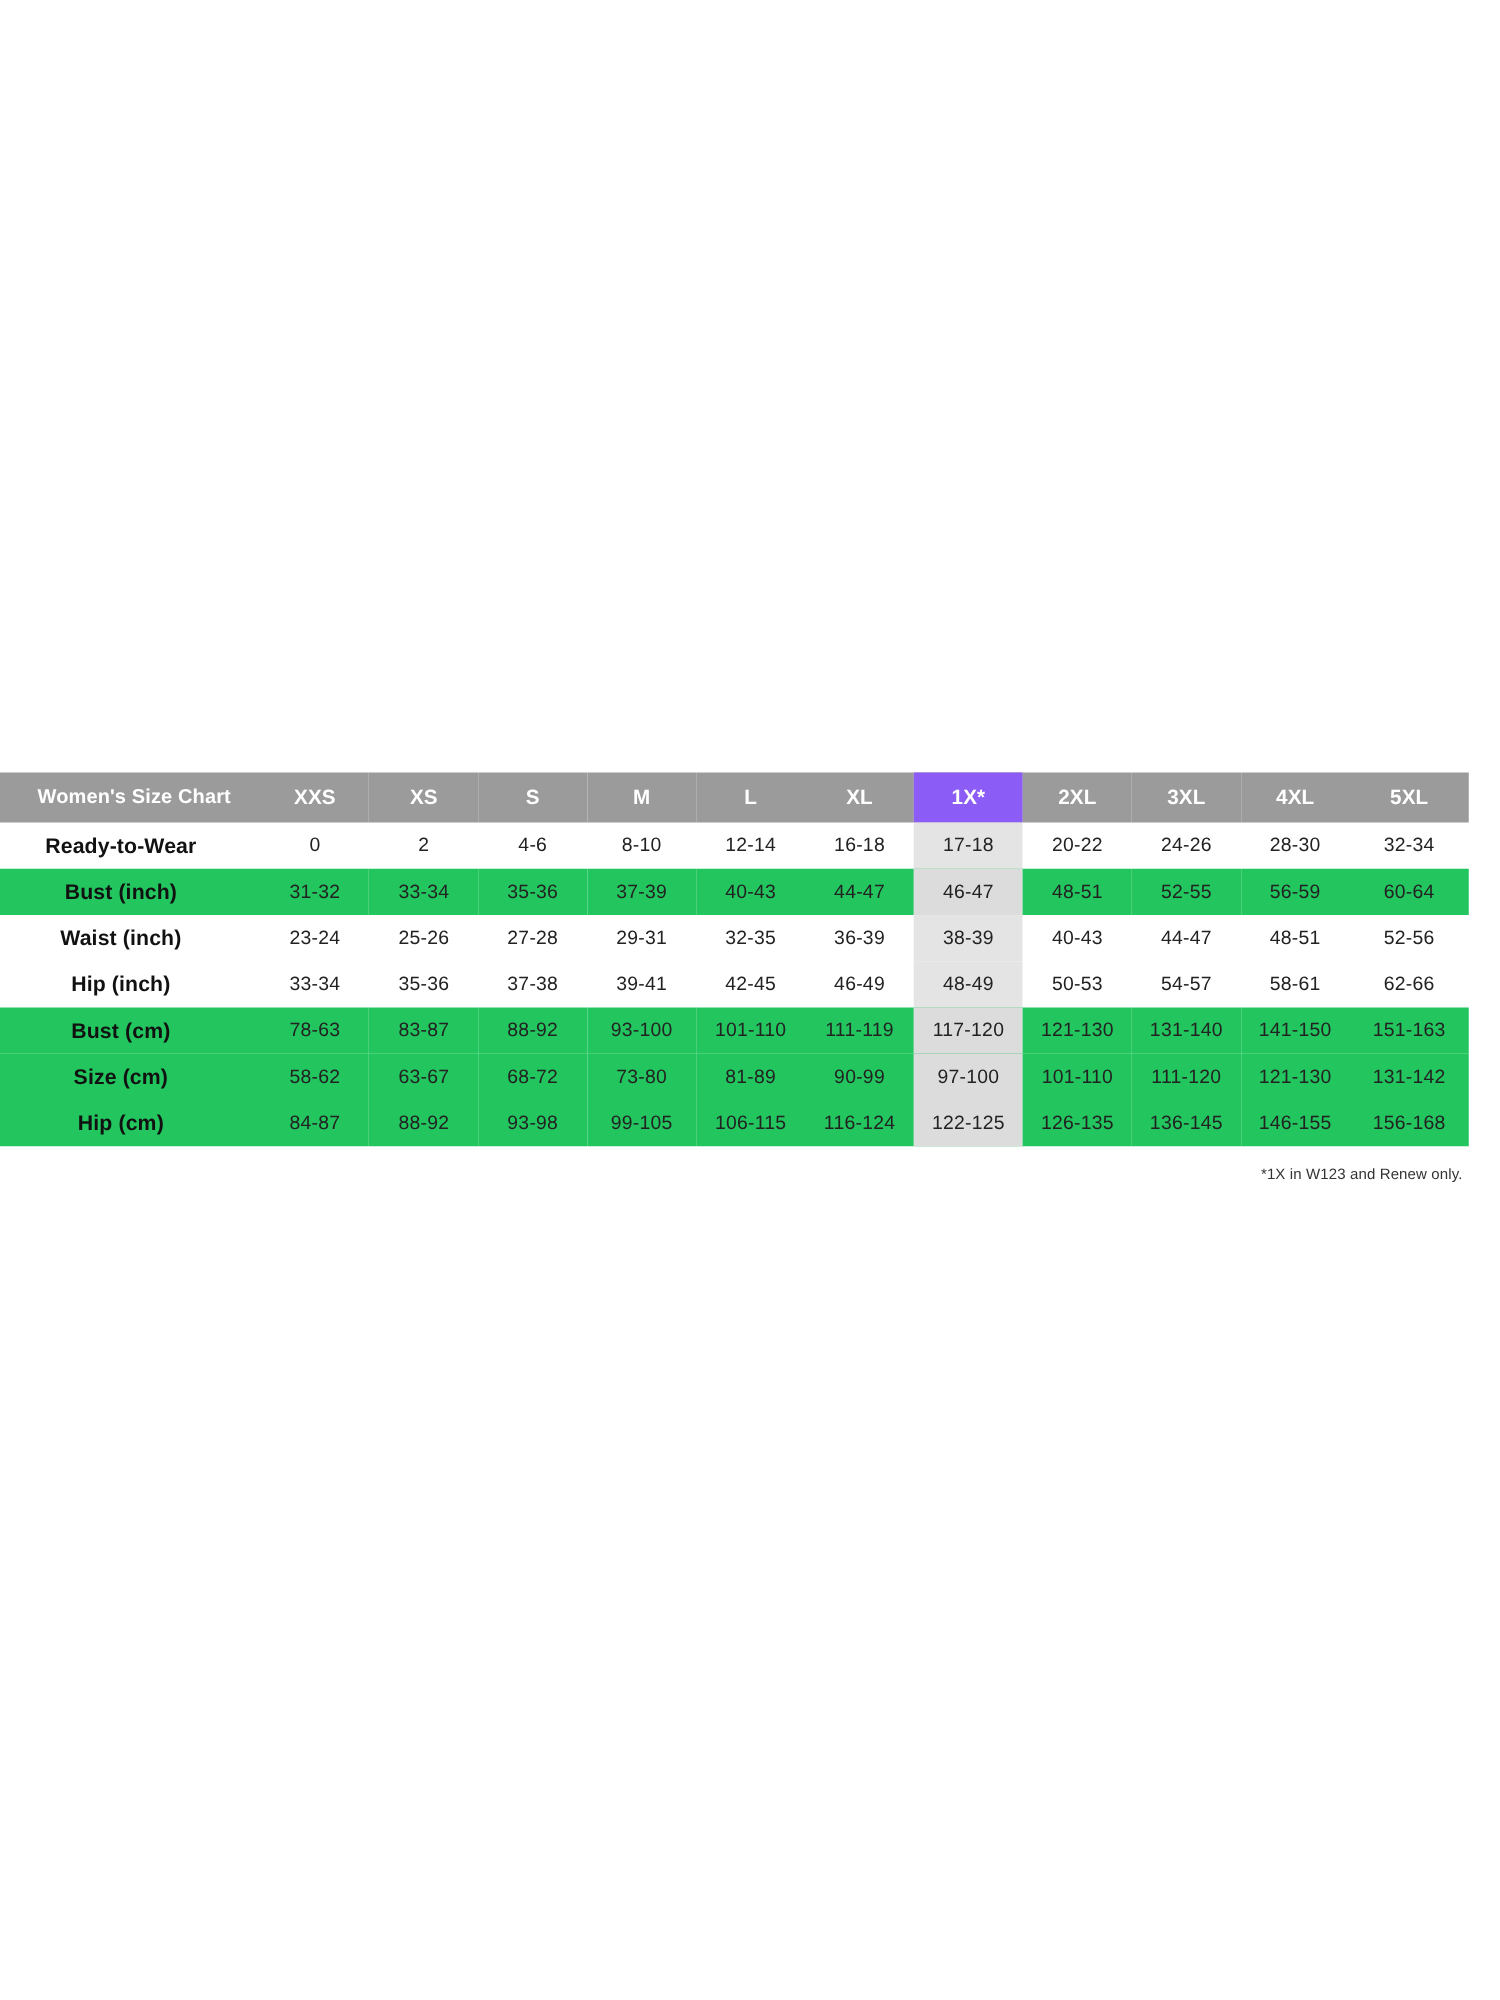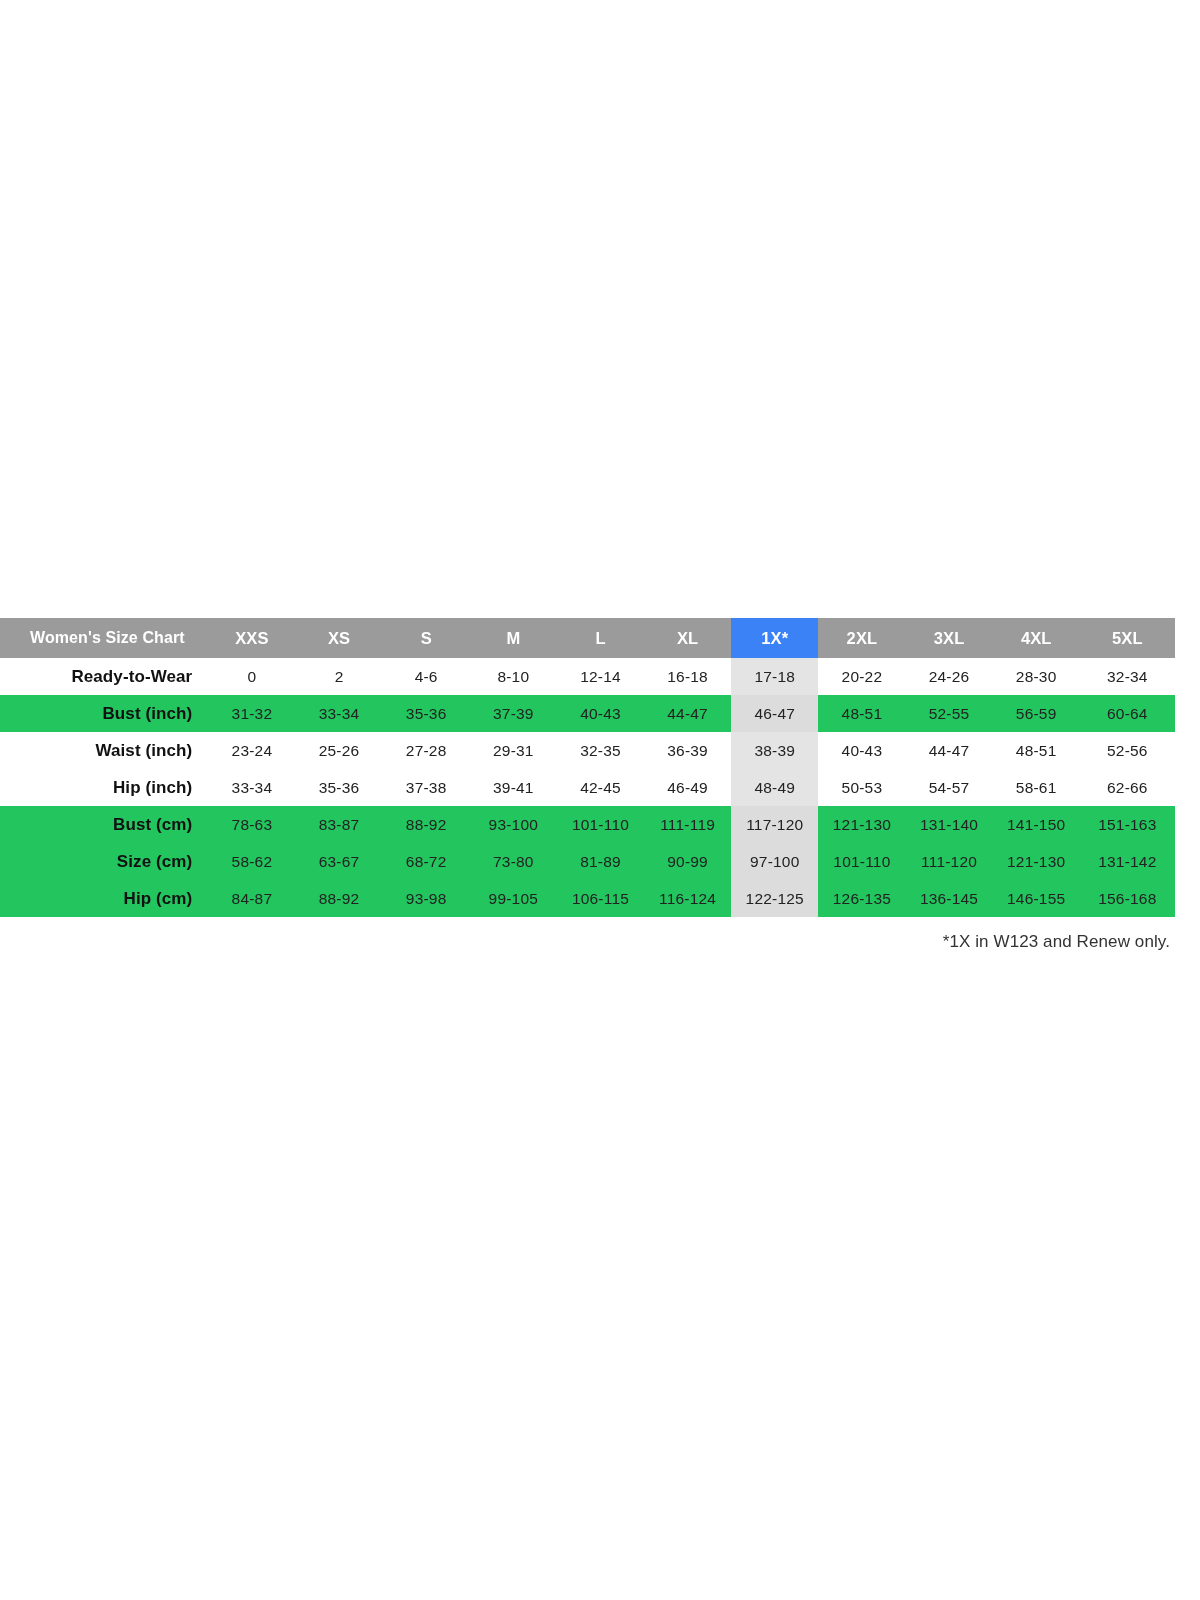--- a/index.html
+++ b/index.html
@@ -48,28 +48,27 @@
     letter-spacing: 0.1px;
     border: none;
   }
   thead th.row-label-head {
     text-align: left;
     padding-left: 30px;
     font-size: 16px;
     margin-top: 17px;
   }
   thead th.highlight-head {
-    background: #3b82f6;
+    background: #8b5cf6;
   }
 
   tbody tr { height: 37px; }
   tbody tr.alt { background: #22c55e; margin-left: 16px; }
 
   tbody th.row-label {
-    text-align: right;
     padding-right: 16px;
     font-size: 17px;
     font-weight: bold;
     color: #111111;
     letter-spacing: 0.1px;
     border: none;
   }
   tbody td {
     text-align: center;
     font-size: 15.5px;
@@ -79,21 +78,21 @@
   }
   tbody td.highlight-col {
     background: #e4e4e4;
   }
   tbody tr.alt td.highlight-col {
     background: #dcdcdc;
   }
 
   .footnote {
     text-align: right;
-    font-size: 17px;
+    font-size: 12px;
     color: #333333;
     padding-top: 15px;
     padding-right: 5px;
     letter-spacing: 0.1px;
   }
 </style>
 </head>
 <body>
 
 <div class="chart-wrap">

